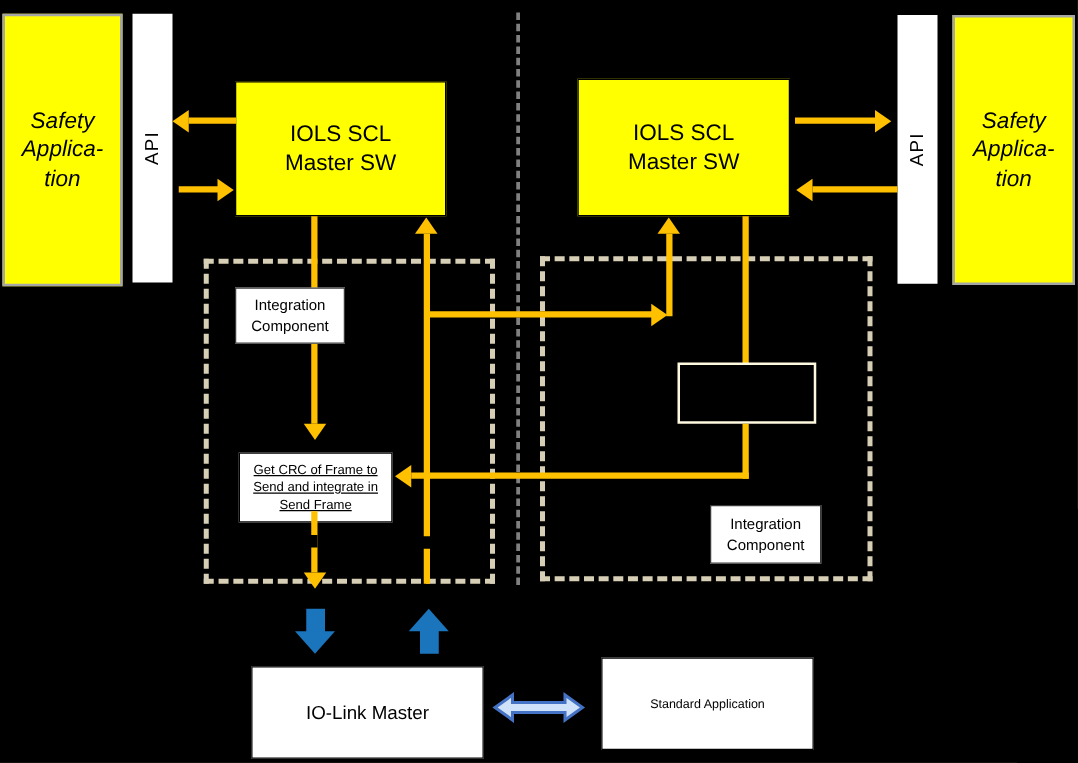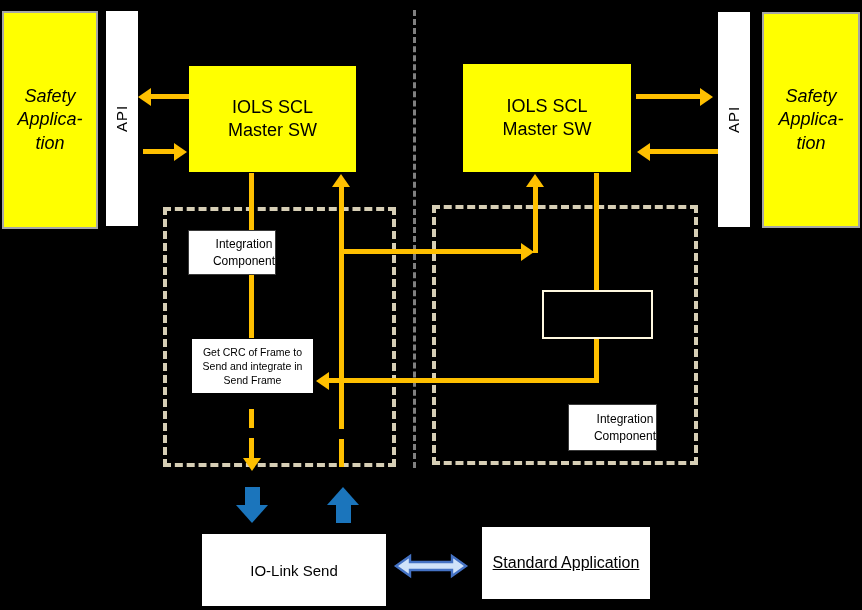--- a/index.html
+++ b/index.html
@@ -21,37 +21,37 @@
     font-family:"Liberation Sans", sans-serif;
     color:#000;overflow:hidden;
   }
   .abs{position:absolute;box-sizing:border-box;}
   .box{display:flex;align-items:center;justify-content:center;text-align:center;}
   .ml{white-space:pre-line;}
   .yellow{background:var(--highlight-yellow);}
   .whitebg{background:var(--box-white);}
   .graybrd{border:2px solid #A6A6A6;font-style:italic;}
   .blackbrd{border:1px solid #000;}
-  .thinbrd{border:1px solid #3a3a3a;justify-content:flex-end;}
+  .thinbrd{border:1px solid #3a3a3a;}
   .dashbox{border:4px dashed var(--integration-dash);}
   .vline{background:var(--connector-orange);width:5px;}
   .hline{background:var(--connector-orange);height:5px;}
   .ah{width:0;height:0;}
   .ah-left{border-top:9px solid transparent;border-bottom:9px solid transparent;border-right:13px solid var(--connector-orange);}
   .ah-right{border-top:9px solid transparent;border-bottom:9px solid transparent;border-left:13px solid var(--connector-orange);}
   .ah-up{border-left:9px solid transparent;border-right:9px solid transparent;border-bottom:13px solid var(--connector-orange);}
   .ah-down{border-left:9px solid transparent;border-right:9px solid transparent;border-top:13px solid var(--connector-orange);}
   .bshaft{background:var(--stack-arrow-blue);}
   .bh-down{width:0;height:0;border-left:16px solid transparent;border-right:16px solid transparent;border-top:18px solid var(--stack-arrow-blue);}
   .bh-up{width:0;height:0;border-left:16px solid transparent;border-right:16px solid transparent;border-bottom:18px solid var(--stack-arrow-blue);}
   .vtext{transform:rotate(-90deg);letter-spacing:1px;}
   .tick{background:#000;}
   .f18{font-size:18px;line-height:1.3;}
   .f15{font-size:15px;}
-  .f14{font-size:16px;text-decoration:underline;}
+  .f14{font-size:10px;}
   .f12{font-size:12px;line-height:1.35;}
   .f10{font-size:10.5px;line-height:1.35;}
 </style>
 </head>
 <body>
 
 <div id="stage">
 
   <div class="abs" style="left:413px;top:10px;height:458px;width:0;border-left:3px dashed var(--channel-divider-dash);"></div>
 
@@ -88,21 +88,21 @@
   <div class="abs hline" style="left:341px;top:249px;width:181px;"></div>
   <div class="abs ah ah-right" style="left:521px;top:243px;"></div>
   <div class="abs vline" style="left:533px;top:187px;height:66px;"></div>
   <div class="abs ah ah-up" style="left:526px;top:174px;"></div>
 
   <div class="abs box whitebg thinbrd f12" style="left:188px;top:230px;width:88px;height:45px;">
     <span class="ml">Integration
 Component</span>
   </div>
 
-  <div class="abs box whitebg blackbrd f10" style="left:191px;top:338px;width:123px;height:56px;">
+  <div class="abs box whitebg blackbrd f10" style="left:191px;top:362px;width:123px;height:56px;text-decoration:underline;">
     <span class="ml">Get CRC of Frame to
 Send and integrate in
 Send Frame</span>
   </div>
 
   <div class="abs vline" style="left:249px;top:409px;height:49px;"></div>
   <div class="abs ah ah-down" style="left:243px;top:458px;"></div>
 
   <div class="abs tick" style="left:247px;top:428px;width:7px;height:10px;"></div>
   <div class="abs tick" style="left:338px;top:429px;width:7px;height:10px;"></div>
@@ -138,21 +138,21 @@
     <span class="ml">Integration
 Component</span>
   </div>
 
   <div class="abs bshaft" style="left:245px;top:487px;width:15px;height:19px;"></div>
   <div class="abs bh-down" style="left:236px;top:505px;"></div>
   <div class="abs bh-up" style="left:327px;top:487px;"></div>
   <div class="abs bshaft" style="left:336px;top:504px;width:15px;height:19px;"></div>
 
   <div class="abs box whitebg blackbrd f15" style="left:201px;top:533px;width:186px;height:74px;">
-    <span>IO-Link Send</span>
+    <span>IO-Link Master</span>
   </div>
 
   <svg class="abs" style="left:393px;top:551px;" width="76" height="30" viewBox="0 0 76 30">
     <polygon points="3,15 17,5 17,11 59,11 59,5 73,15 59,25 59,19 17,19 17,25" fill="var(--exchange-arrow-fill)" stroke="var(--exchange-arrow-outline)" stroke-width="2.4" stroke-linejoin="miter"></polygon>
   </svg>
 
   <div class="abs box whitebg blackbrd f14" style="left:481px;top:526px;width:170px;height:74px;">
     <span>Standard Application</span>
   </div>
 

